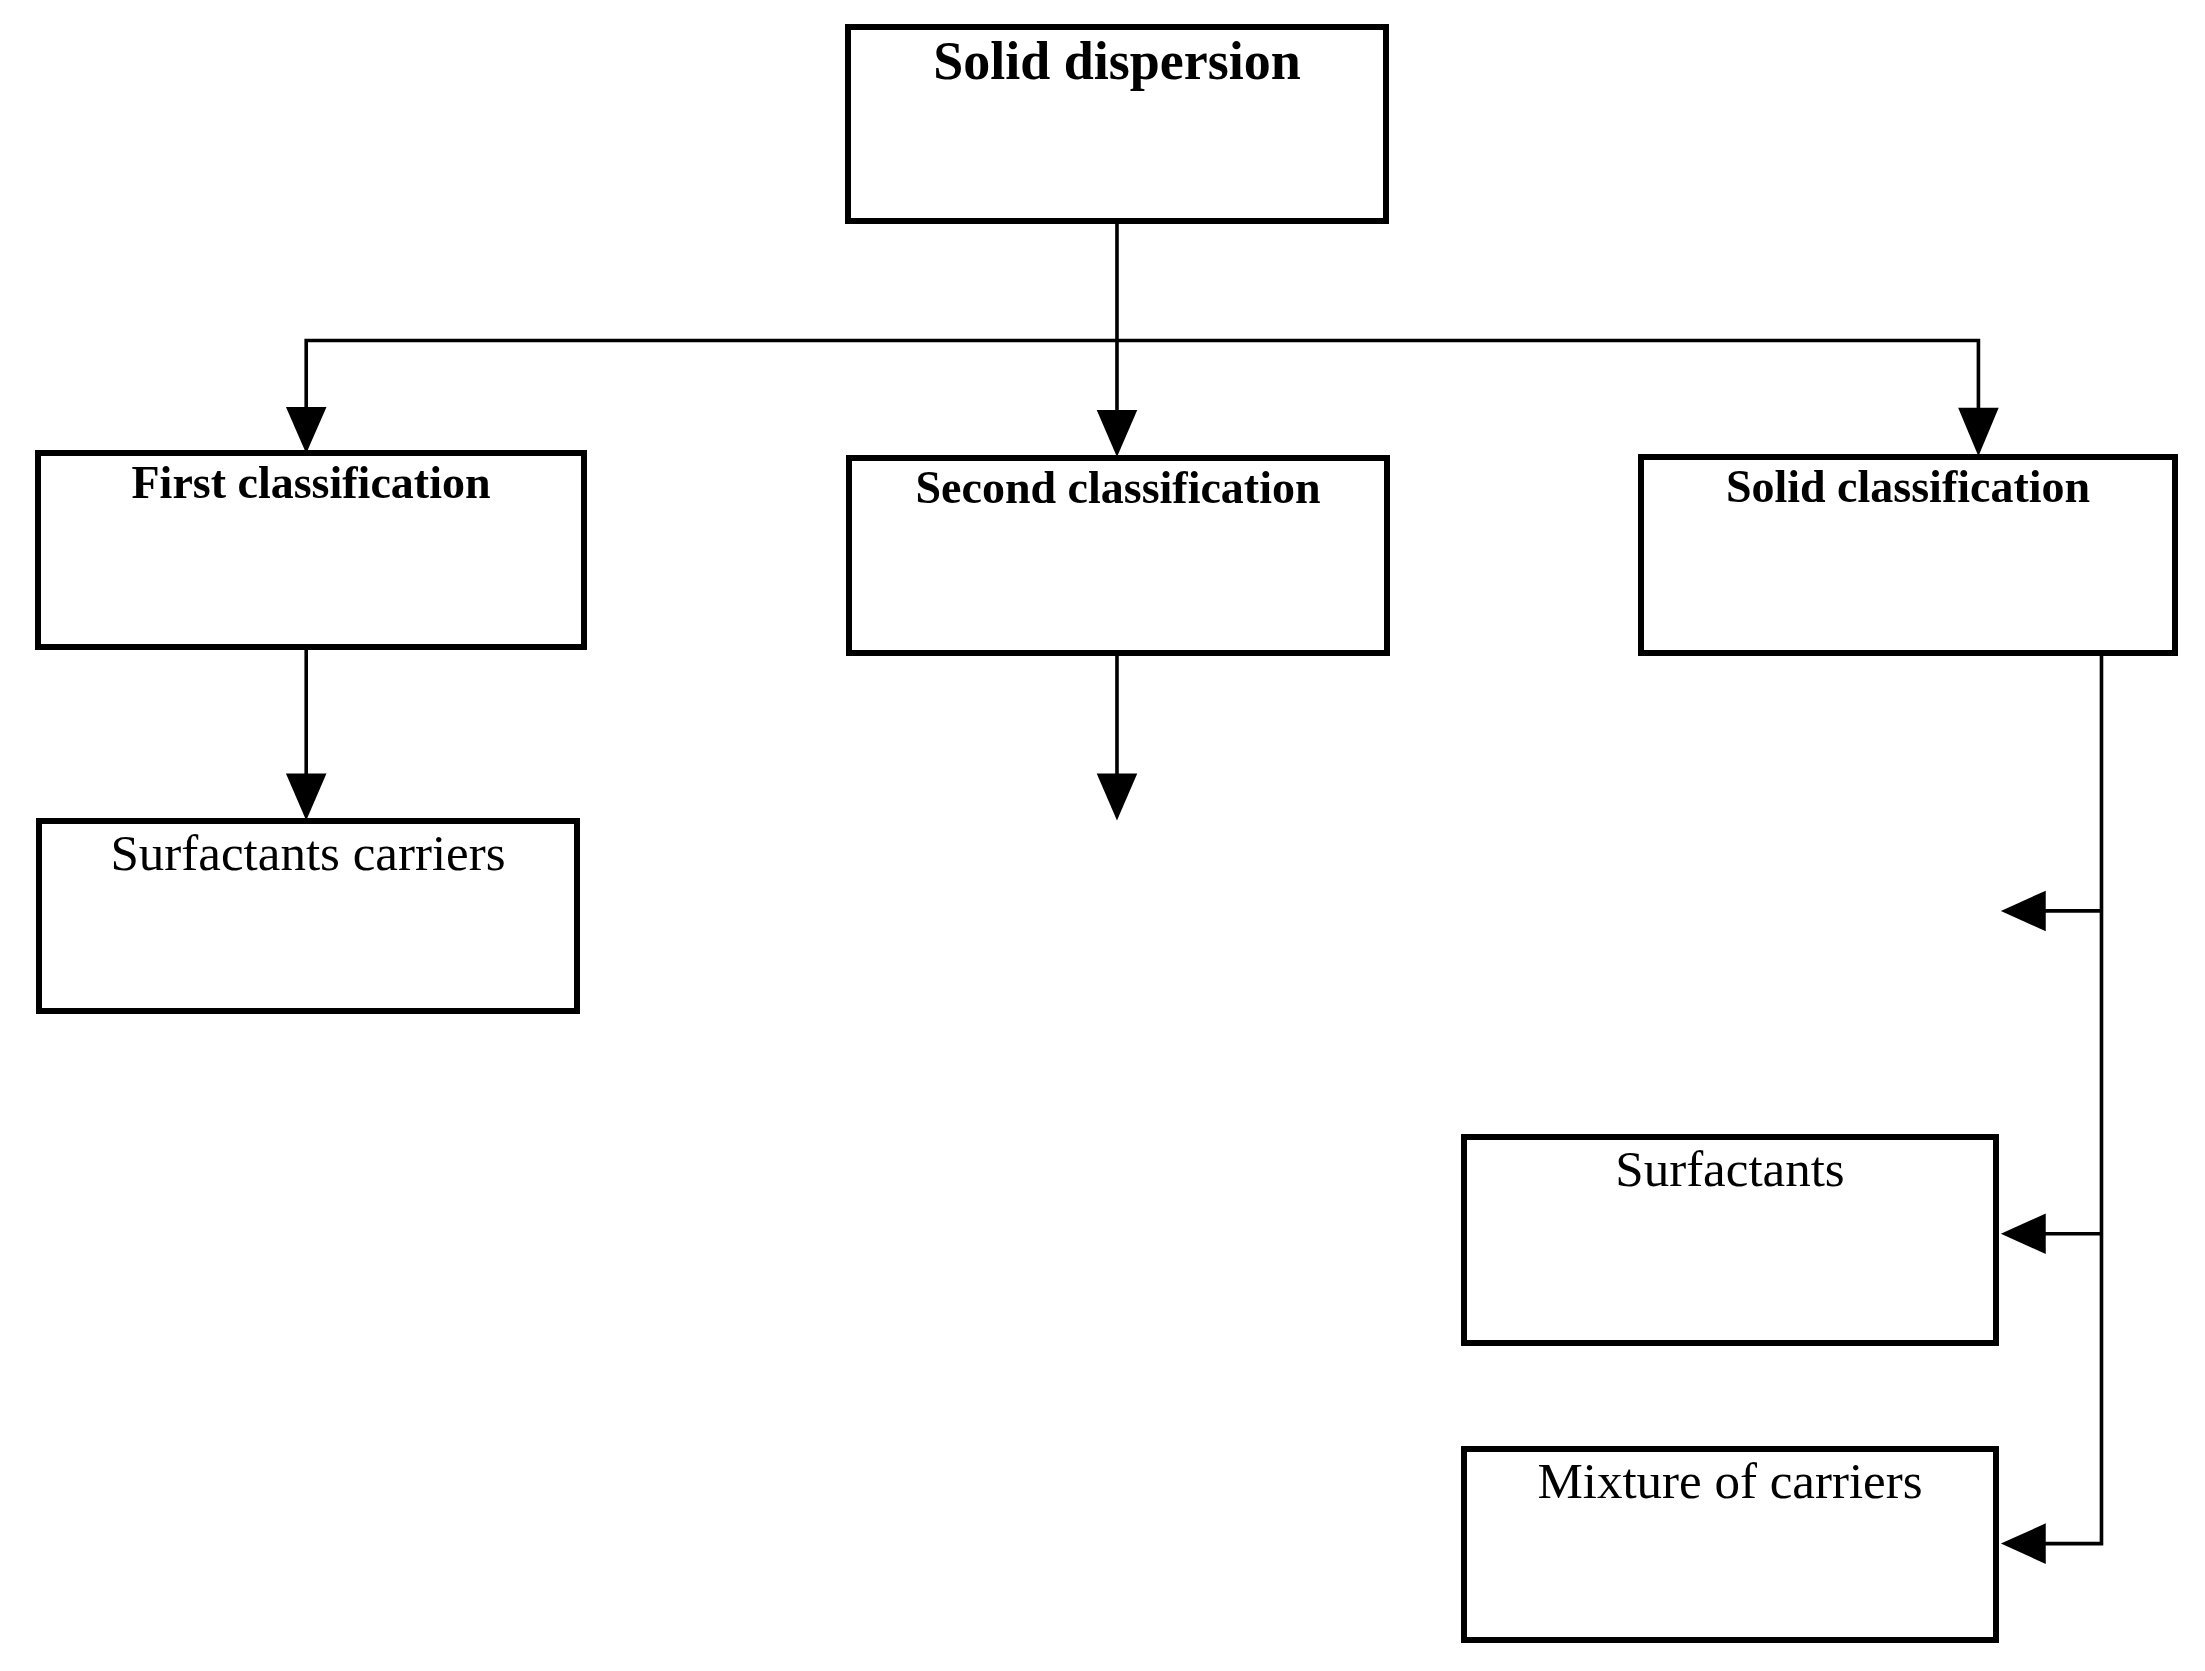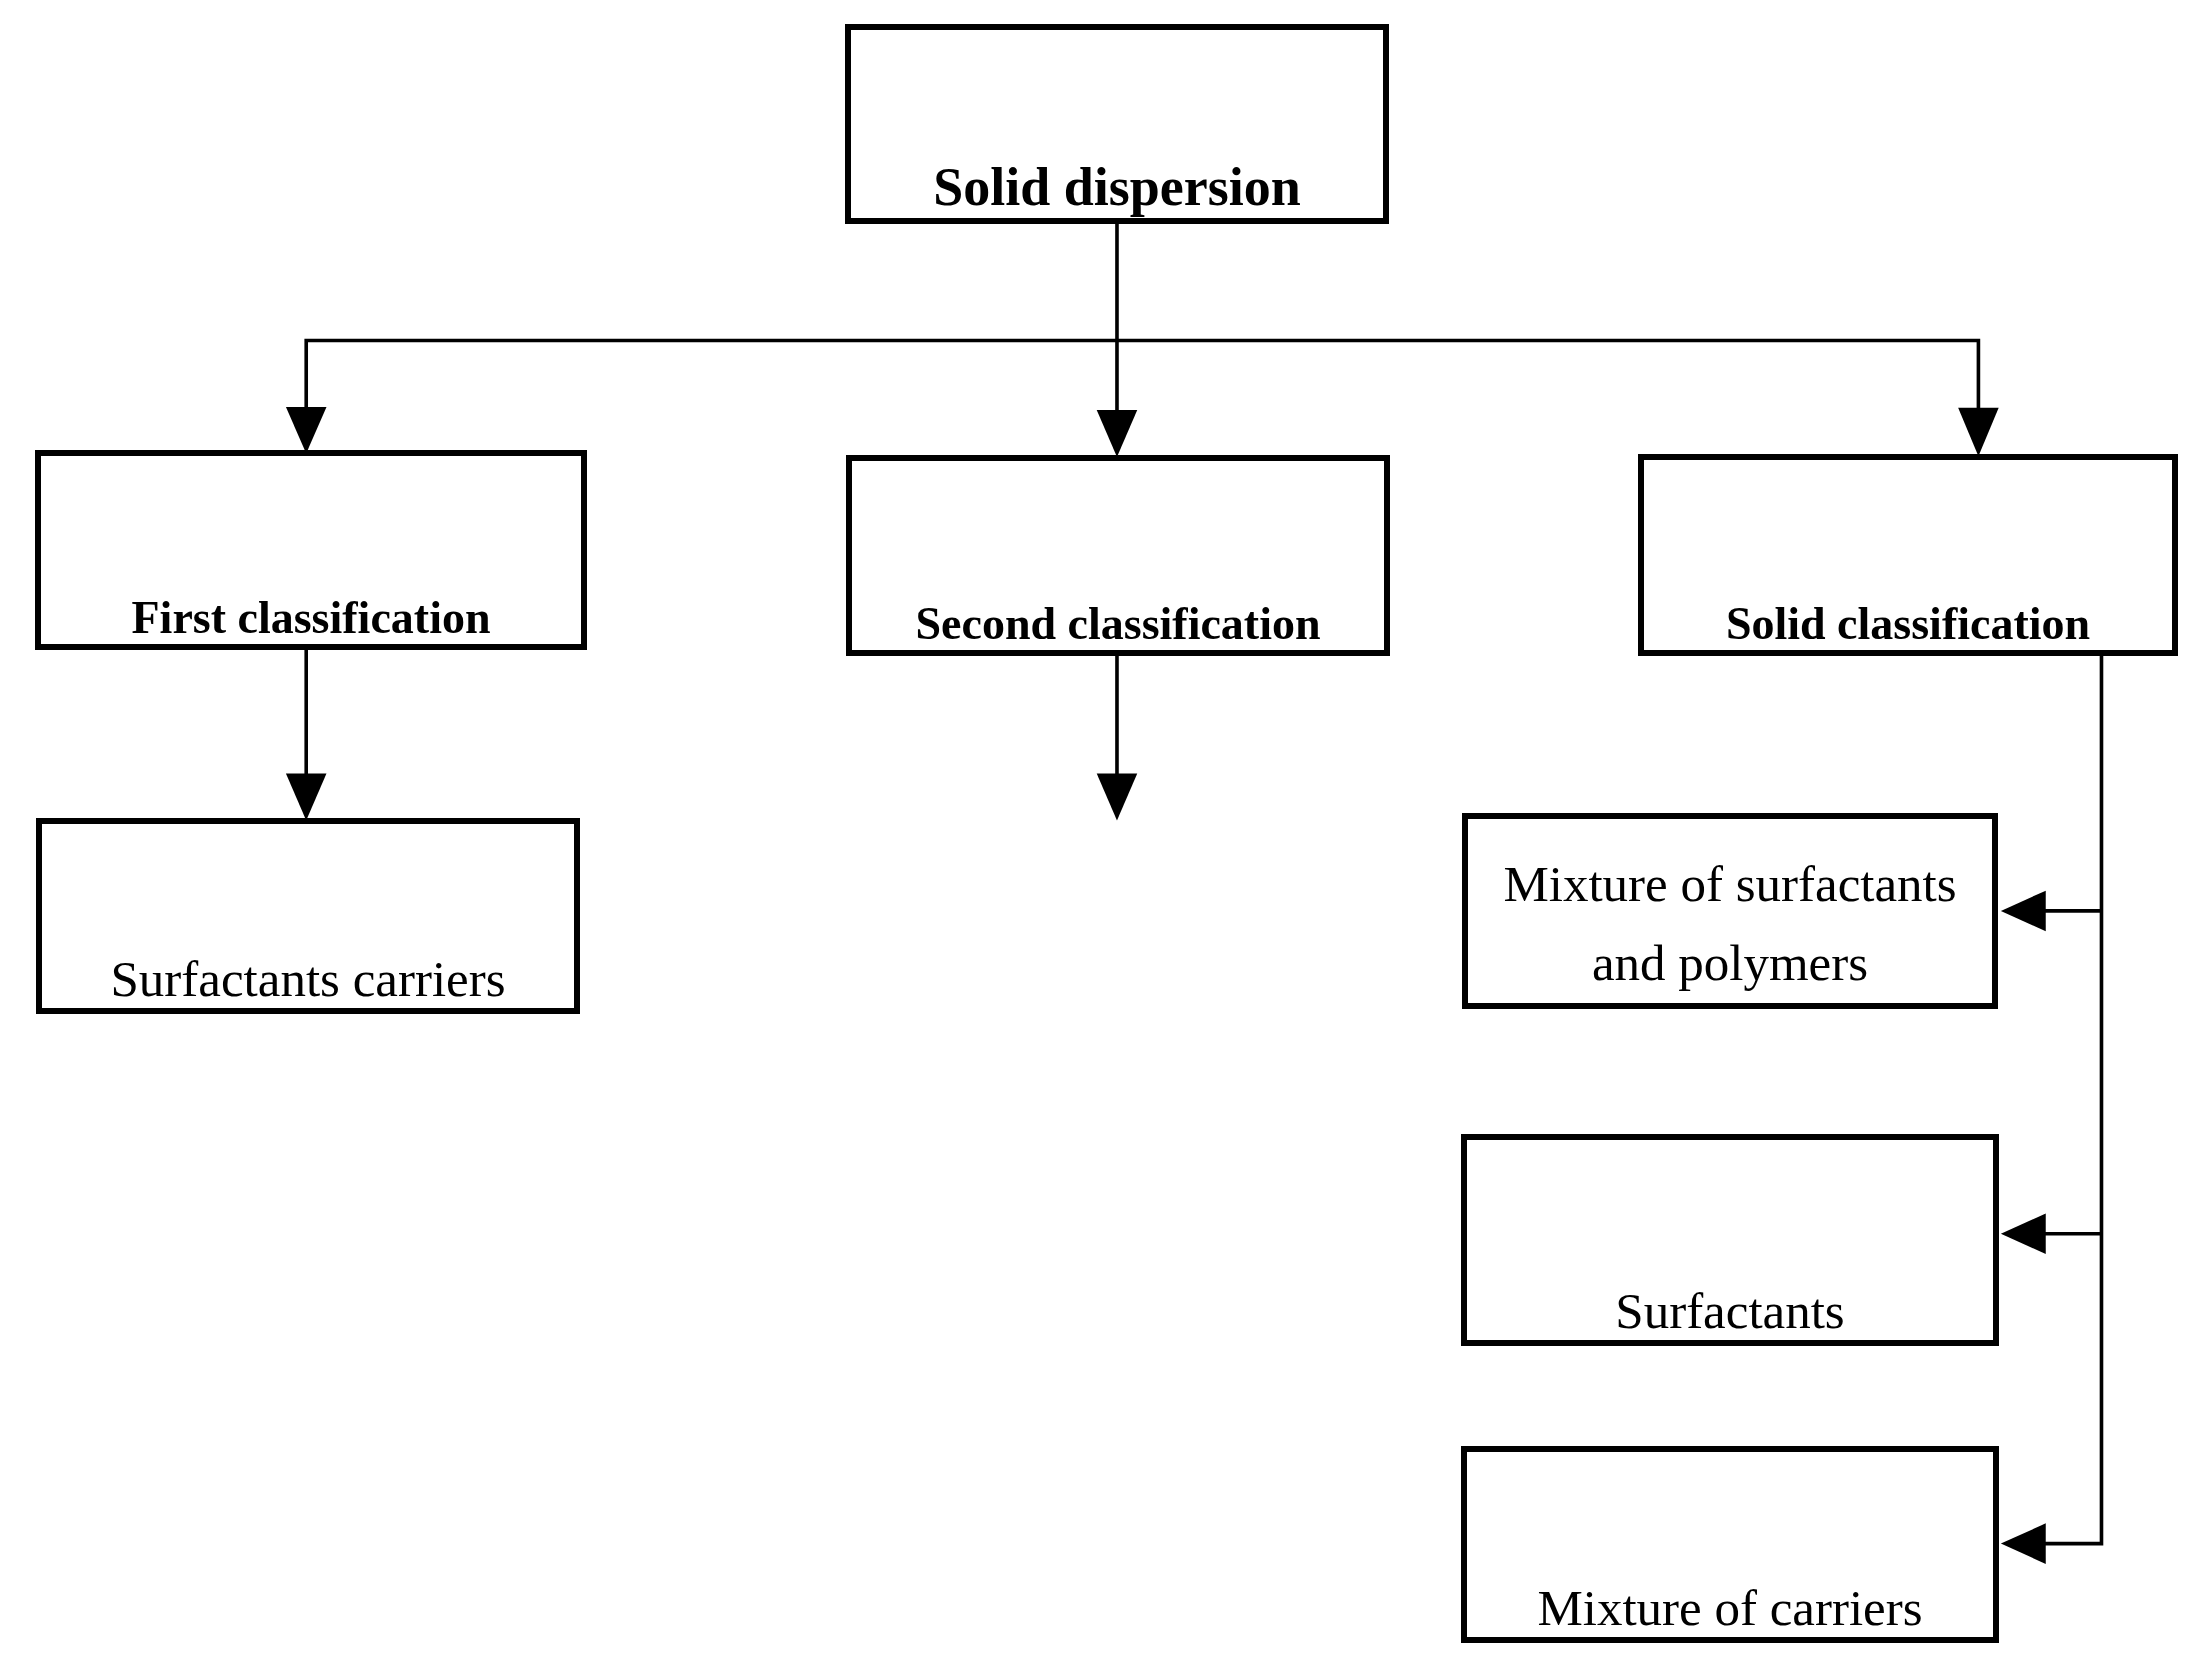--- a/index.html
+++ b/index.html
@@ -31,21 +31,21 @@
   .connectors polygon {
     fill: #000000;
     stroke: none;
   }
   .box {
     position: absolute;
     box-sizing: border-box;
     border: 6.5px solid #000000;
     background: #ffffff;
     display: flex;
-    align-items: flex-end;
+    align-items: flex-start;
     justify-content: center;
     text-align: center;
   }
   .box .label {
     display: block;
     white-space: nowrap;
   }
   .box.heading .label {
     font-weight: bold;
     font-size: 46px;
@@ -109,26 +109,20 @@
 
   <div class="box heading" style="left:1638px; top:454px; width:540px; height:202px;">
     <span class="label">Solid classification</span>
   </div>
 
   <div class="box leaf" style="left:36px; top:818px; width:544px; height:196px;">
     <span class="label">Surfactants carriers</span>
   </div>
 
 
-  <div class="box leaf" style="left:1462px; top:813px; width:536px; height:196px;">
-    <span class="label multiline">
-      <span>Mixture of surfactants</span>
-      <span>and polymers</span>
-    </span>
-  </div>
 
   <div class="box leaf" style="left:1461px; top:1134px; width:538px; height:212px;">
     <span class="label">Surfactants</span>
   </div>
 
   <div class="box leaf" style="left:1461px; top:1446px; width:538px; height:197px;">
     <span class="label">Mixture of carriers</span>
   </div>
 
 </div>

